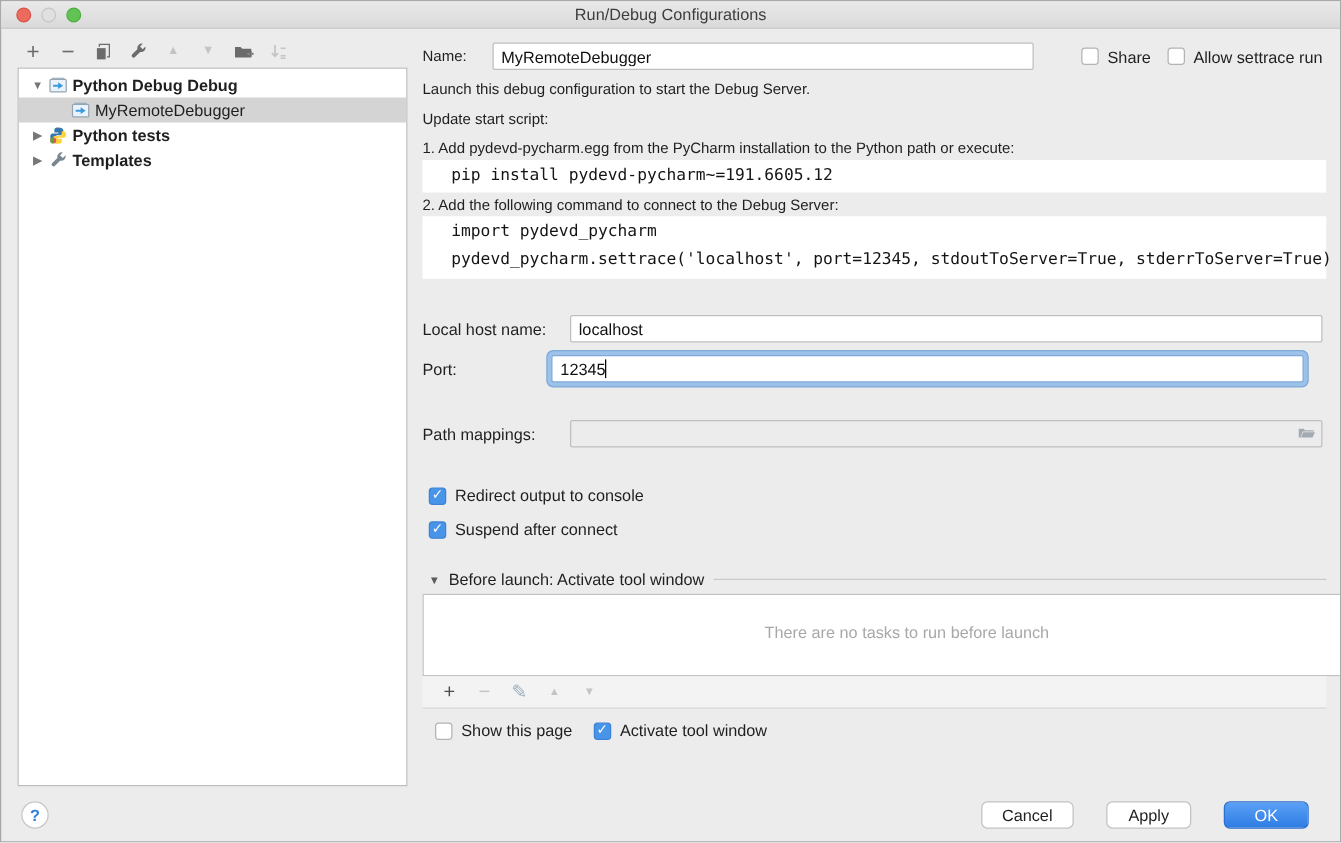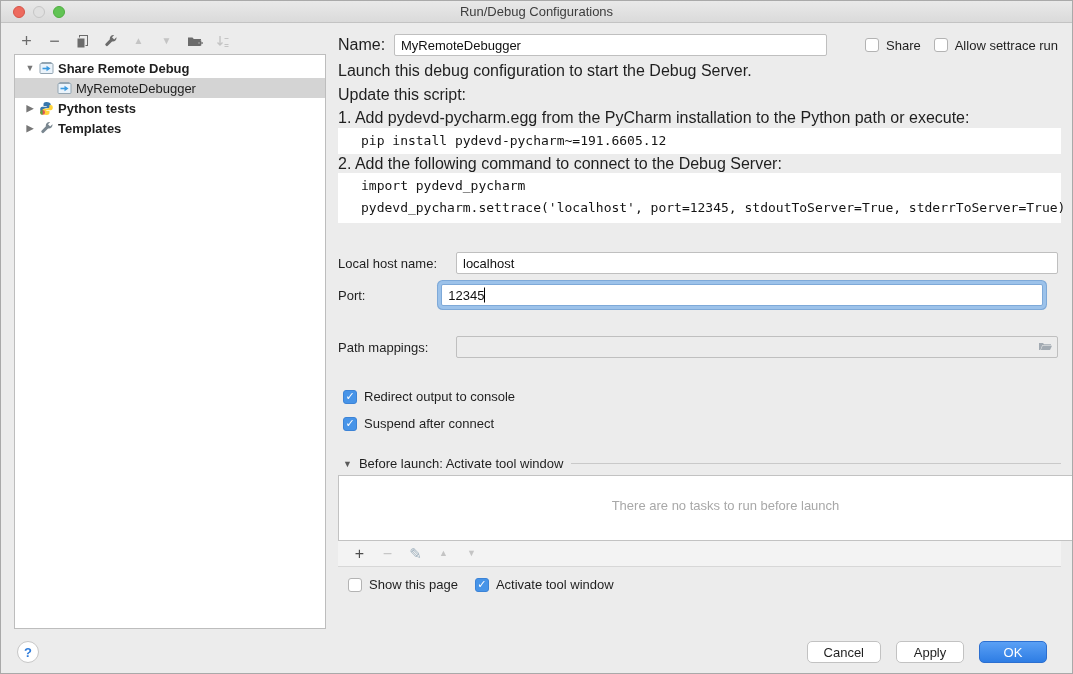--- a/index.html
+++ b/index.html
@@ -35,42 +35,42 @@
   .tree-row { position:relative; height:20px; display:flex; align-items:center; font-size:13px; }
   .tree-row.sel { background:#d4d4d4; }
   .tree-row .chev { width:12px; text-align:center; color:#777; font-size:9px; margin-left:9px; }
   .tree-row .chev.lvl2 { visibility:hidden; }
   .tree-row .ticon { width:16px; height:16px; margin-left:2px; margin-right:4px; display:flex; align-items:center; justify-content:center; }
   .tree-row.bold { font-weight:bold; }
   .tree-row.child { padding-left:18px; }
   
   .content { position:absolute; left:337px; top:0; width:723px; height:674px; }
   .abs { position:absolute; }
-  .txtline { font-size:16px; color:#1f1f1f; height:20px; line-height:20px; white-space:nowrap; }
+  .txtline { font-size:12px; color:#1f1f1f; height:20px; line-height:20px; white-space:nowrap; }
   .codebar { background:#ffffff; font-family:"DejaVu Sans Mono","Liberation Mono",monospace;
              font-size:13px; color:#141414; padding:2px 23px; line-height:22px; white-space:nowrap; }
   .field { height:22px; background:#fff; border:1px solid #bfbfbf; border-radius:2px;
            font-size:13px; padding:0 6px; font-family:"Liberation Sans",sans-serif; color:#111; outline:none; }
   .formrow { display:flex; align-items:center; }
   .formrow .flabel { width:118px; font-size:13px; }
   .cb { width:14px; height:14px; border-radius:3px; flex:none; display:flex; align-items:center; justify-content:center; }
   .cb.off { background:#fff; border:1px solid #b3b3b3; }
   .cb.on  { background:#4794e8; border:1px solid #3c83d6; color:#fff; font-size:11px; line-height:1; }
   .cblabel { margin-left:7px; font-size:13px; }
   .focusfield { box-shadow:0 0 0 3px #9cc2ea, 0 0 0 4px #7ea9d8; border-color:#7ea9d8; }
   .hdrline { flex:1; height:1px; background:#c9c9c9; margin-left:8px; }
   .empty-box { background:#fff; border:1px solid #c2c2c2; }
   .empty-box .msg { color:#a8a8a8; text-align:center; font-size:13px; }
   .strip { background:#f3f3f3; border-bottom:1px solid #d7d7d7; display:flex; align-items:center; gap:9px; padding-left:12px; }
   .strip .tbico { font-size:15px; }
   
   .help-btn { position:absolute; left:16px; top:640px; width:22px; height:22px; border-radius:50%;
               background:#fff; border:1px solid #c7c7c7; color:#2f7cdb; font-weight:bold;
               display:flex; align-items:center; justify-content:center; font-size:13px; }
-  .btnrow { position:absolute; right:25px; top:640px; display:flex; gap:15px; }
+  .btnrow { position:absolute; right:25px; top:640px; display:flex; gap:26px; }
   .btn { min-width:68px; height:22px; padding:0 16px; border-radius:5px; background:#fff;
          border:1px solid #c2c2c2; font-size:13px; display:flex; align-items:center; justify-content:center; color:#1f1f1f; }
   .btn.primary { background:linear-gradient(#5aa0f5,#2e7de4); border:1px solid #2c6fd0; color:#fff; }
   .caret { position:absolute; width:1px; height:15px; background:#000; top:50%; transform:translateY(-50%); }
 </style>
 </head>
 <body>
 
 <div class="window">
 
@@ -128,21 +128,21 @@
     <div class="tree-row bold">
       <span class="chev">▼</span>
       <span class="ticon">
         <svg width="15" height="13" viewBox="0 0 15 13">
             <rect x="1" y="1.5" width="13" height="10" rx="1" fill="#eaf3fb" stroke="#93a5b2"></rect>
             <path d="M3.5 6.5 h6" stroke="#3a9ae0" stroke-width="1.6"></path>
             <path d="M7.5 3.8 L11.5 6.5 L7.5 9.2 z" fill="#3a9ae0"></path>
             <path d="M2.5 0.5 h10" stroke="#93a5b2"></path>
           </svg>
       </span>
-      <span>Share Remote Debug</span>
+      <span>Python Debug Debug</span>
     </div>
     <div class="tree-row sel child">
       <span class="chev lvl2"></span>
       <span class="ticon">
         <svg width="15" height="13" viewBox="0 0 15 13">
             <rect x="1" y="1.5" width="13" height="10" rx="1" fill="#eaf3fb" stroke="#93a5b2"></rect>
             <path d="M3.5 6.5 h6" stroke="#3a9ae0" stroke-width="1.6"></path>
             <path d="M7.5 3.8 L11.5 6.5 L7.5 9.2 z" fill="#3a9ae0"></path>
             <path d="M2.5 0.5 h10" stroke="#93a5b2"></path>
           </svg>
@@ -179,21 +179,21 @@
       <input class="field" style="width: 433px;" value="MyRemoteDebugger">
       <span style="width:38px;"></span>
       <span class="cb off"></span>
       <span class="cblabel">Share</span>
       <span style="width:13px;"></span>
       <span class="cb off"></span>
       <span class="cblabel">Allow settrace run</span>
     </div>
 
     <div class="abs txtline" style="left:0; top:60px;">Launch this debug configuration to start the Debug Server.</div>
-    <div class="abs txtline" style="left:0; top:84px;">Update this script:</div>
+    <div class="abs txtline" style="left:0; top:84px;">Update start script:</div>
     <div class="abs txtline" style="left:0; top:107px;">1. Add pydevd-pycharm.egg from the PyCharm installation to the Python path or execute:</div>
     <div class="abs codebar" style="left:0; top:127px; width:723px;">pip install pydevd-pycharm~=191.6605.12</div>
     <div class="abs txtline" style="left:0; top:153px;">2. Add the following command to connect to the Debug Server:</div>
     <div class="abs codebar" style="left:0; top:172px; width:723px; height:50px;">
       <div>import pydevd_pycharm</div>
       <div>pydevd_pycharm.settrace('localhost', port=12345, stdoutToServer=True, stderrToServer=True)</div>
     </div>
 
     <div class="abs formrow" style="left:0; top:251px; width:723px;">
       <span class="flabel">Local host name:</span>

